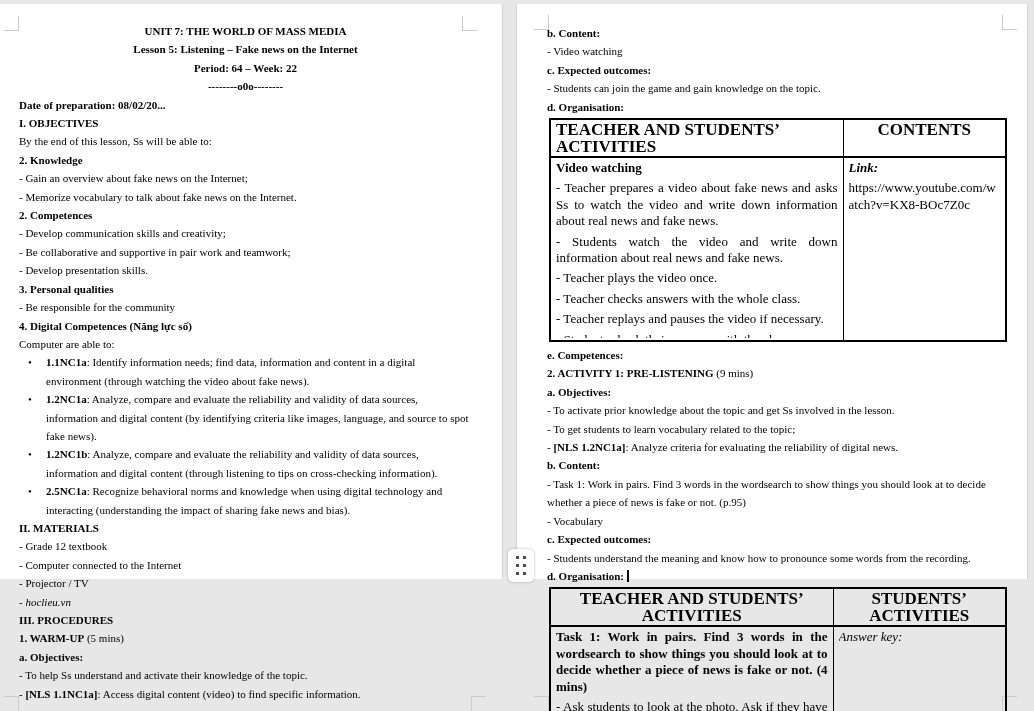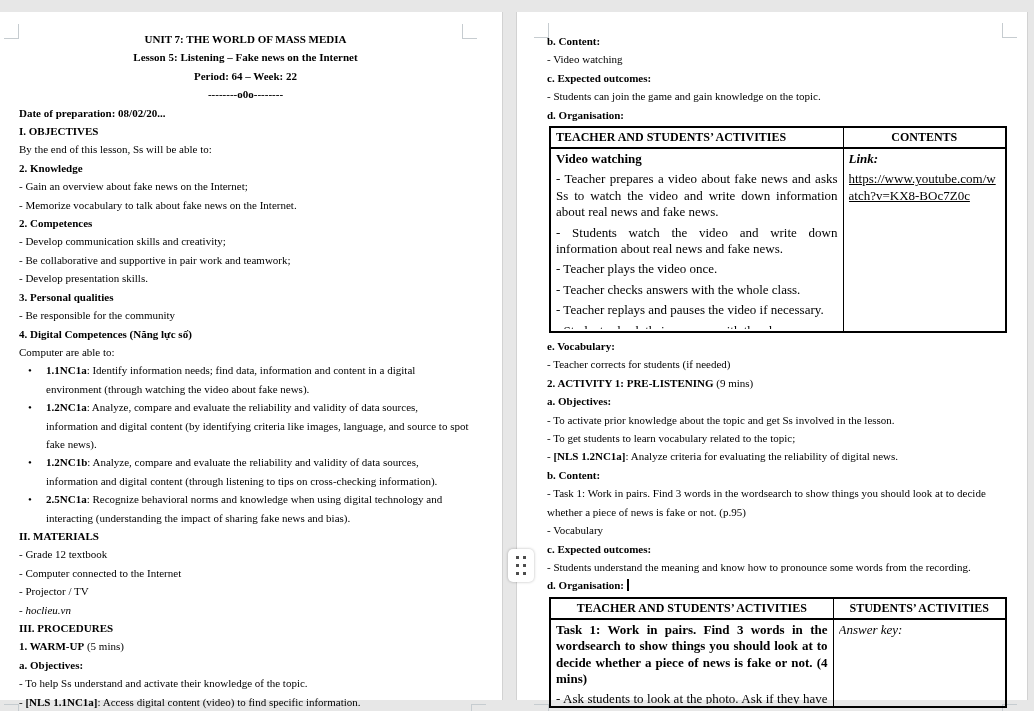--- a/index.html
+++ b/index.html
@@ -3,50 +3,50 @@
 <meta charset="utf-8">
 <style>
   * { margin:0; padding:0; box-sizing:border-box; }
   html,body { width:1034px; height:711px; }
   body {
     position:relative; overflow:hidden;
     background:#e7e7e7;
     font-family:"Liberation Serif","DejaVu Serif",serif;
     color:#000;
   }
-  .page { position:absolute; top:12px; height:688px; background:#ffffff; }
+  .page { position:absolute; top:4px; height:575px; background:#ffffff; }
   .page-l { left:0; width:502px; box-shadow:1px 0 0 #d2d2d2; }
   .page-r { left:517px; width:510px; box-shadow:-1px 0 0 #d2d2d2, 1px 0 0 #d2d2d2; }
 
   .content { position:relative; }
   .page-l .content { padding:18px 30px 0 19px; }
   .page-r .content { padding:20px 24px 4px 30px; }
 
   p.blk { font-size:11px; line-height:18.4px; margin:0; }
   .center-bold { text-align:center; font-weight:bold; }
   .bullet { position:relative; padding-left:27px; margin:1px 0; }
   .bullet .bchar { position:absolute; left:9px; top:0; }
   .para-justify { text-align:justify; }
   b.r { font-weight:bold; } i.r { font-style:italic;text-align:center; }
   .cursor { display:inline-block; width:1.5px; height:12px; background:#000;
             margin-left:3px; vertical-align:-2px; }
 
   
   table.doc-table { border-collapse:collapse; table-layout:fixed; width:456px;
                     margin:2px 0 4px 2px; border:2px solid #000; }
   table.doc-table th, table.doc-table td { border:1px solid #000; vertical-align:top; }
-  table.doc-table th { border-bottom:2px solid #000; font-size:12px; line-height:17px;
+  table.doc-table th { border-bottom:2px solid #000; font-size:17px; line-height:17px;
                        padding:1px 5px; font-weight:bold; text-align:center;margin-top:19px; }
   table.t1 th.c1 { text-align:left; }
   table.doc-table td { padding:2px 5px; }
   .t1 col.c1 { width:293px; } .t1 col.c2 { width:163px; }
   .t2 col.c1 { width:283px; } .t2 col.c2 { width:173px; }
   .cellbox { overflow:hidden; }
   .cellbox p.blk { font-size:13px; line-height:16.4px; margin:0 0 4px 0; }
-  .cellbox .lnk { word-break:break-all;text-decoration:underline; }
+  .cellbox .lnk { word-break:break-all; }
 
   
   .cm { position:absolute; width:15px; height:15px; border:0 solid #c6ccd0; }
   .cm.tl { border-right-width:1px; border-bottom-width:1px; }
   .cm.tr { border-left-width:1px;  border-bottom-width:1px; }
   .cm.bl { border-right-width:1px; border-top-width:1px; }
   .cm.br { border-left-width:1px;  border-top-width:1px; }
   .page-l .cm.tl { left:4px;   top:12px; }
   .page-l .cm.tr { left:462px; top:12px; }
   .page-l .cm.bl { left:4px;   top:692px; }
@@ -153,22 +153,21 @@
               <div class="cellbox" style="height:178px">
                   <p class="blk para"><b class="r" style="font-style: italic;">Link:</b></p>
                   <p class="blk para"><span class="r lnk">https://www.youtube.com/watch?v=KX8-BOc7Z0c</span></p>
                 </div>
             </td>
           </tr>
         </tbody>
       </table>
 
       <div>
-          <p class="blk para"><b class="r">e. Vocabulary:</b></p>
-          <p class="blk para"><span class="r">- Teacher corrects for students (if needed)</span></p>
+          <p class="blk para"><b class="r">e. Competences:</b></p>
           <p class="blk para"><b class="r">2. ACTIVITY 1: PRE-LISTENING</b><span class="r"> (9 mins)</span></p>
           <p class="blk para"><b class="r">a. Objectives:</b></p>
           <p class="blk para"><span class="r">- To activate prior knowledge about the topic and get Ss involved in the lesson.</span></p>
           <p class="blk para"><span class="r">- To get students to learn vocabulary related to the topic;</span></p>
           <p class="blk para"><span class="r">- </span><b class="r">[NLS 1.2NC1a]</b><span class="r">: Analyze criteria for evaluating the reliability of digital news.</span></p>
           <p class="blk para"><b class="r">b. Content:</b></p>
           <p class="blk para"><span class="r">- Task 1: Work in pairs. Find 3 words in the wordsearch to show things you should look at to decide whether a piece of news is fake or not. (p.95)</span></p>
           <p class="blk para"><span class="r">- Vocabulary</span></p>
           <p class="blk para"><b class="r">c. Expected outcomes:</b></p>
           <p class="blk para"><span class="r">- Students understand the meaning and know how to pronounce some words from the recording.</span></p>

